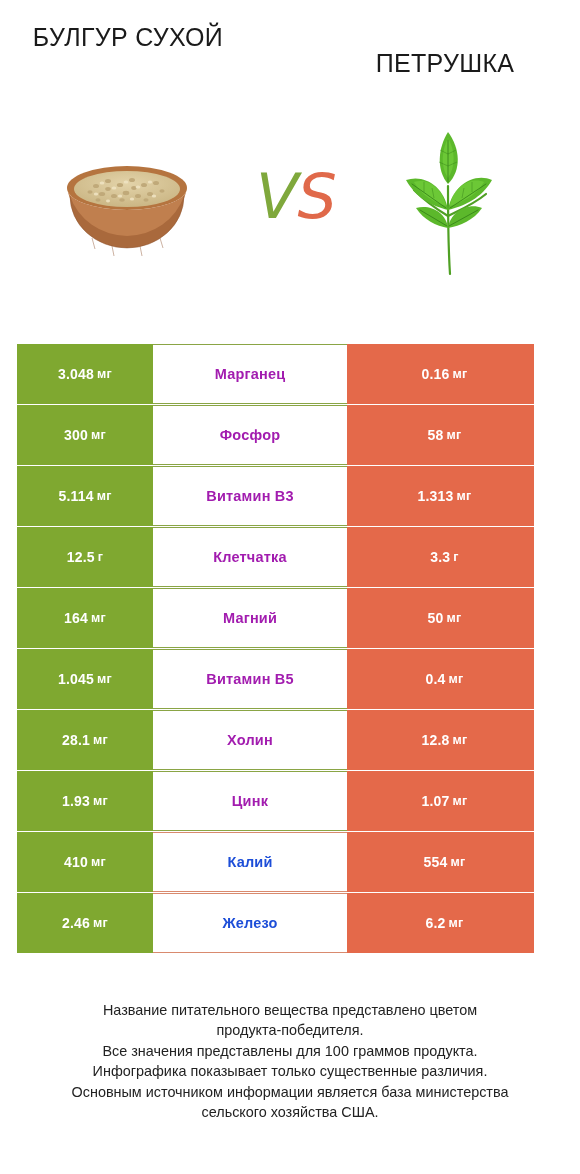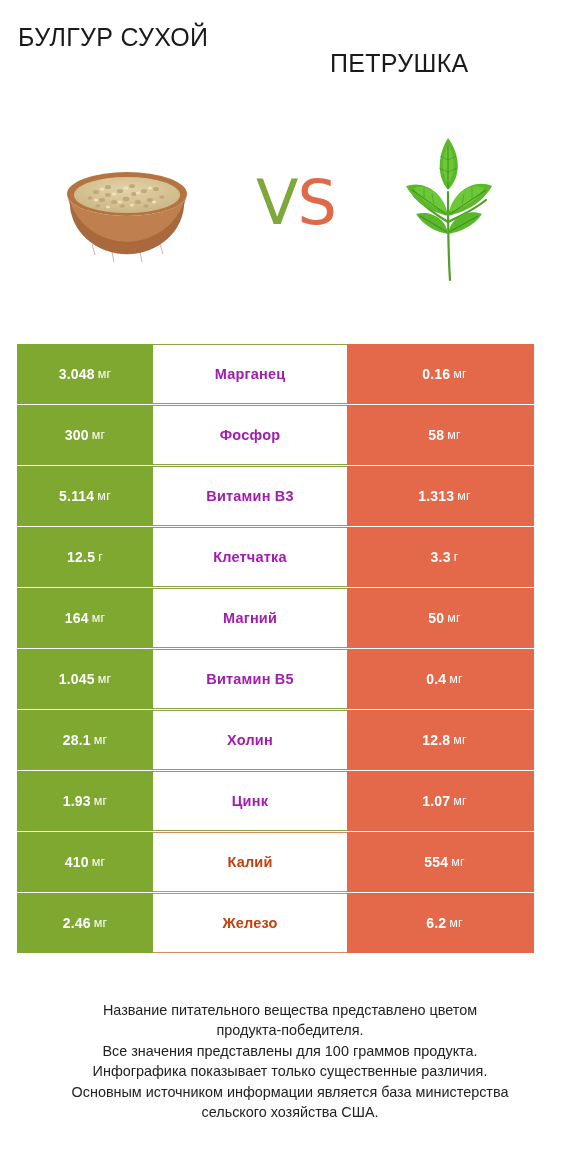--- a/index.html
+++ b/index.html
@@ -23,39 +23,41 @@
     width: 580px;
     height: 300px;
   }
   .title {
     position: absolute;
     color: #1a1a1a;
     font-size: 25px;
     font-weight: 400;
     letter-spacing: 0.3px;
     line-height: 1.25;
+    text-align: center;
   }
   .title-left {
     left: 18px;
     top: 22px;
     width: 220px;
   }
   .title-right {
     left: 330px;
     top: 48px;
     width: 230px;
   }
 
   
   .hero {
     position: absolute;
-    top: 130px;
+    top: 124px;
     left: 0;
     width: 580px;
     height: 160px;
+    font-style: italic;
   }
   .food-left {
     position: absolute;
     left: 62px;
     top: 28px;
     width: 130px;
     height: 110px;
   }
   .food-right {
     position: absolute;
@@ -111,31 +113,31 @@
     font-weight: 700;
     font-size: 14.5px;
     border-top: 1px solid #8aa545;
     border-bottom: 1px solid #8aa545;
     color: #a21caf;
     letter-spacing: 0.2px;
   }
   .cell-mid.winner-right {
     border-top-color: #d98a6e;
     border-bottom-color: #d98a6e;
-    color: #c2410c;
+    color: #1d4ed8;
   }
   .cell-right {
     width: 187px;
     background: #E4694A;
     color: #ffffff;
     font-weight: 700;
     letter-spacing: 0.2px;
     padding-left: 8px;
   }
-  .unit { font-weight: 400; font-size: 12.5px; margin-left: 3px; }
+  .unit { font-weight: 700; font-size: 12.5px; margin-left: 3px; }
 
   
   .footer {
     position: absolute;
     left: 0;
     top: 1000px;
     width: 580px;
     text-align: center;
     color: #222222;
     font-size: 14.4px;

